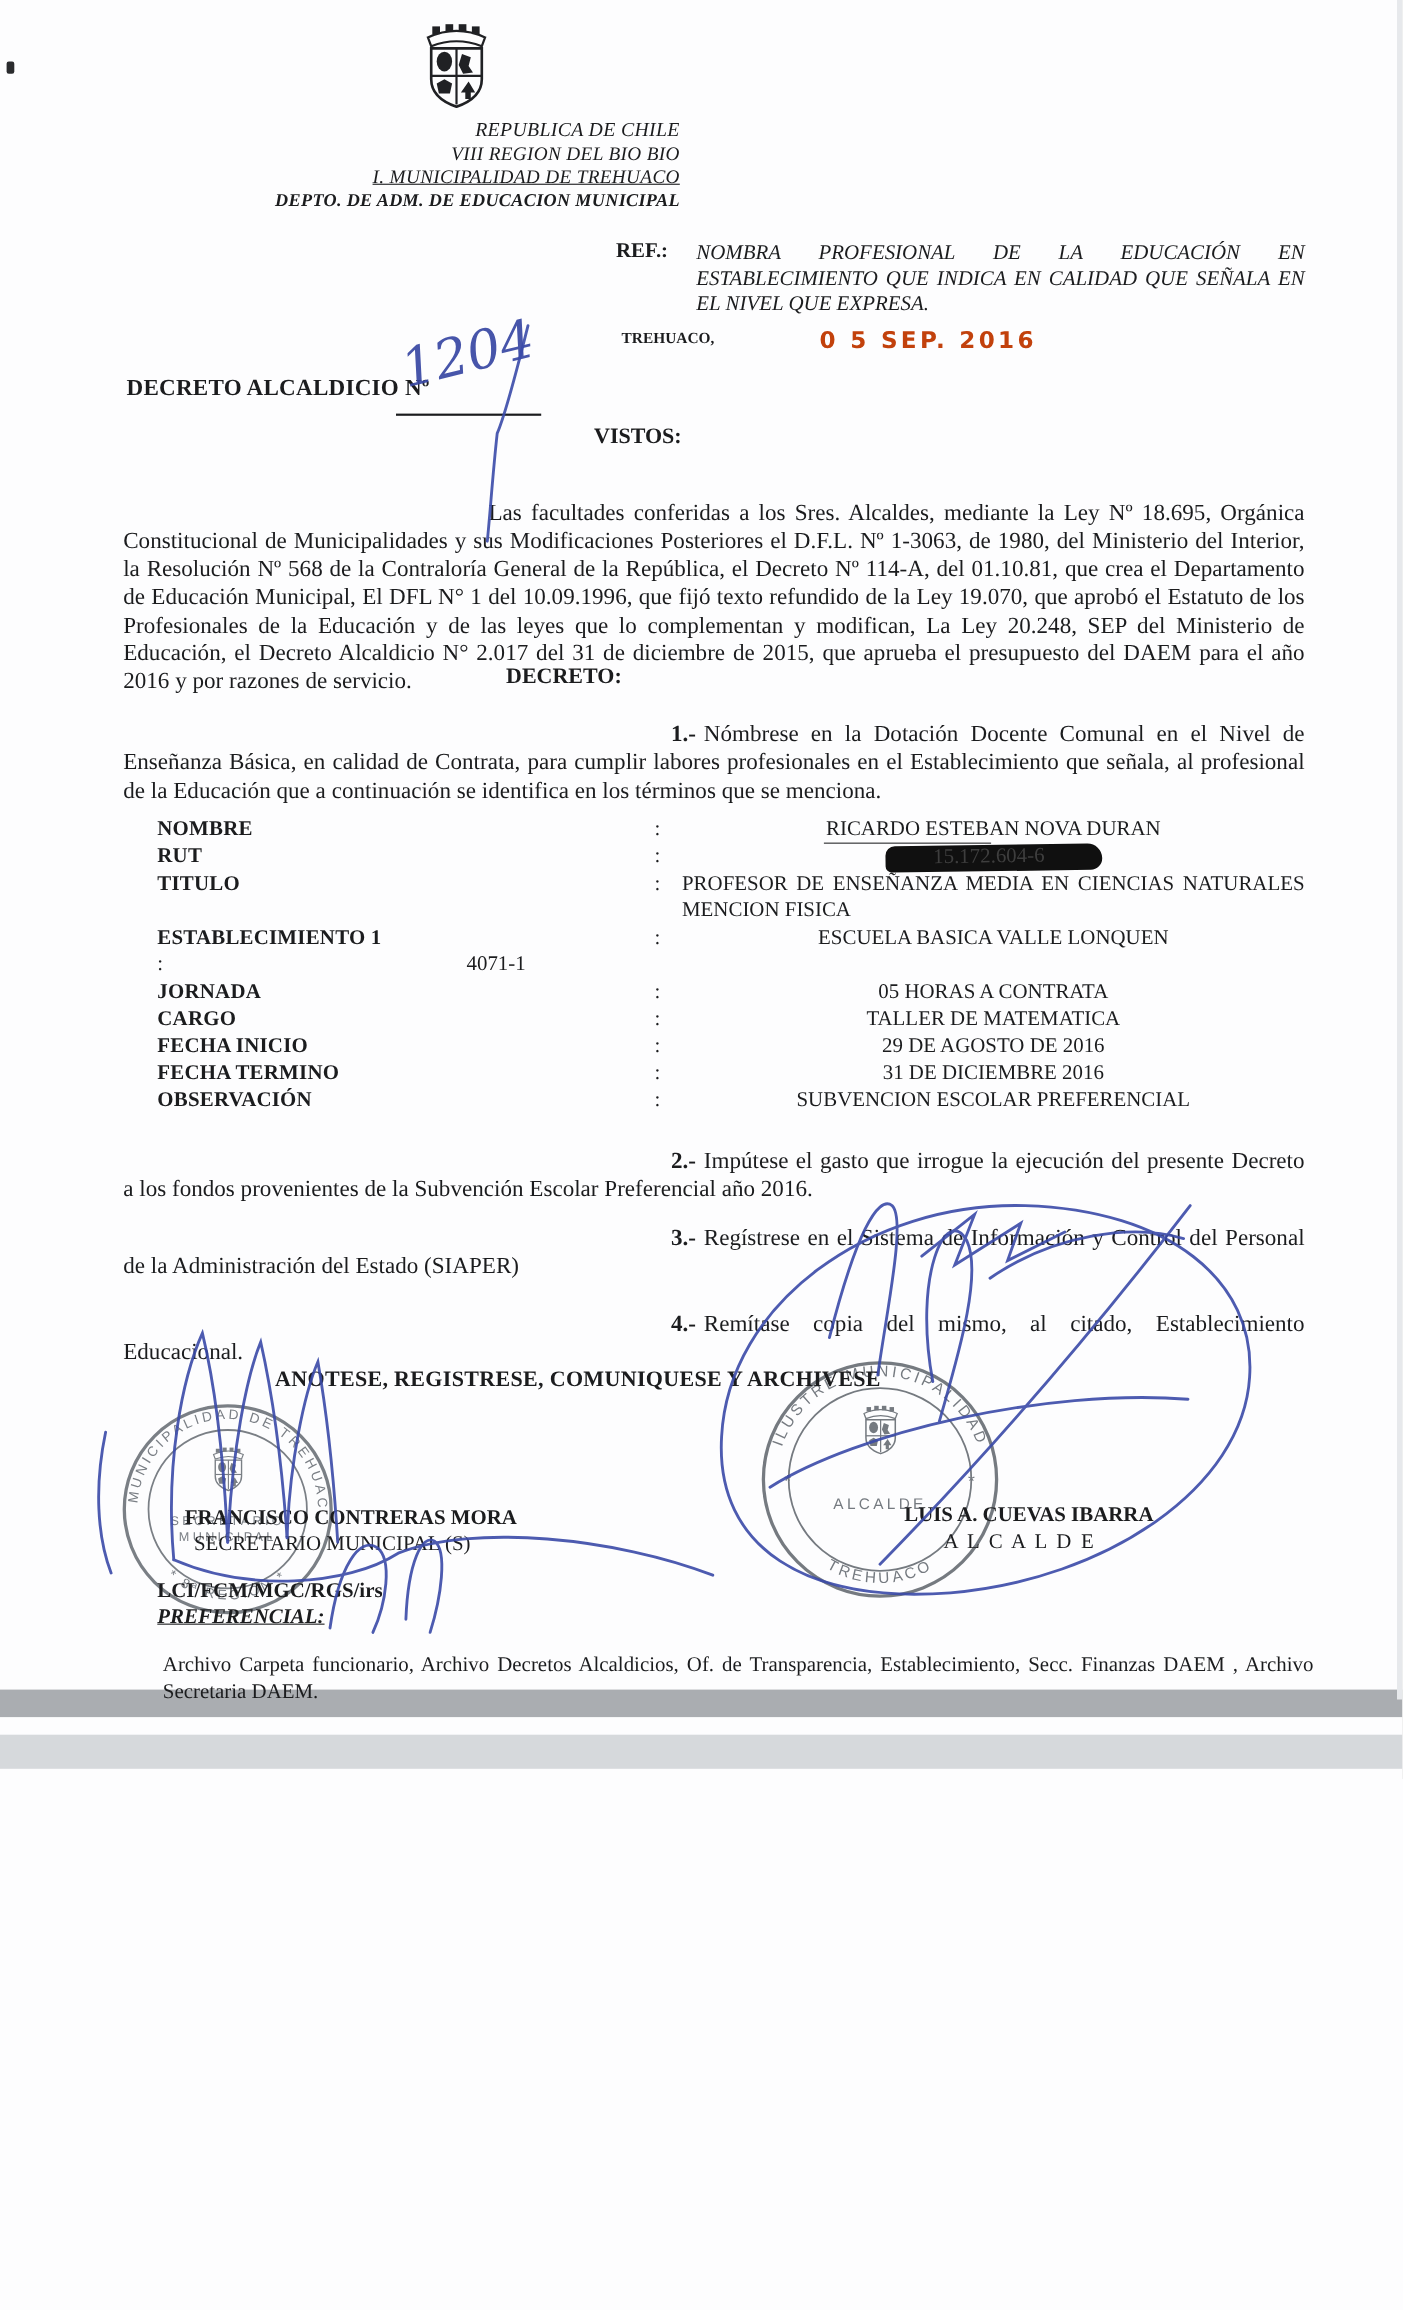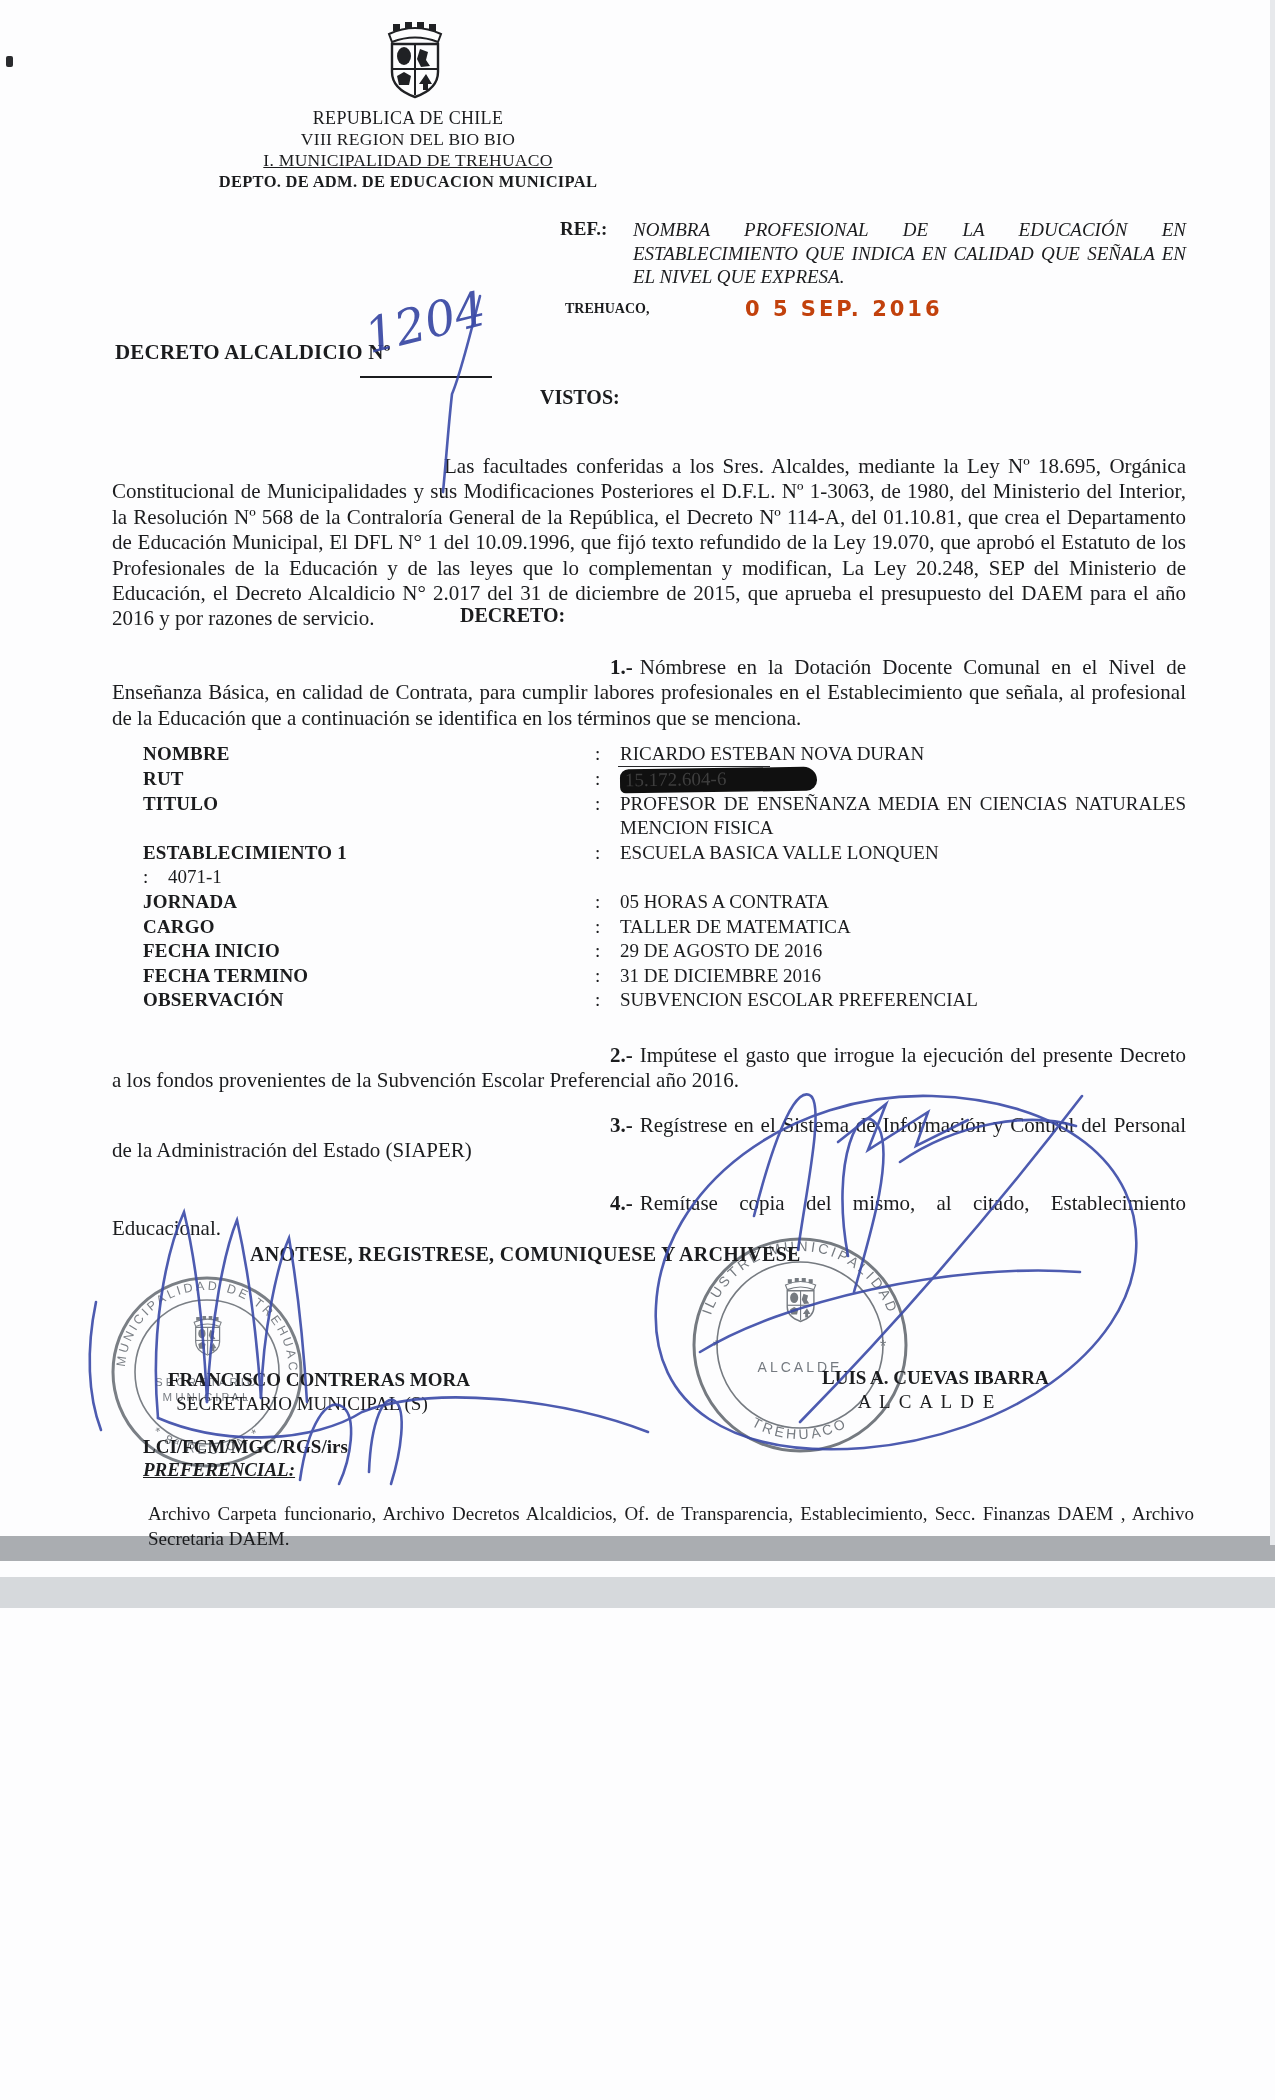--- a/index.html
+++ b/index.html
@@ -1,19 +1,19 @@
 <!DOCTYPE html>
 <html><head>
 <meta charset="utf-8">
 <style>
   html,body{margin:0;padding:0;background:#e8e8e8;}
   .page{position:relative;width:1275px;height:2100px;background:#fdfdfe;overflow:hidden;
         font-family:"Liberation Serif","DejaVu Serif",serif;color:#1b1c1e;}
   .abs{position:absolute;}
-  .ctr{text-align:center;}
+  .ctr{text-align:right;font-style:italic;}
   .just{text-align:justify;}
   
   .hdr{width:420px;left:198px;top:108px;font-size:17.5px;line-height:21px;letter-spacing:.3px;}
   .hdr .l1{font-size:18px;}
   .hdr .l3{text-decoration:underline;}
   .hdr .l4{font-weight:bold;font-size:16.5px;}
   
   .ref-label{left:560px;top:218px;font-size:19px;font-weight:bold;}
   .ref-text{left:633px;top:218px;width:553px;font-size:19px;font-style:italic;line-height:23.5px;text-align:justify;}
   .place{left:565px;top:301px;font-size:14px;font-weight:bold;}
@@ -32,21 +32,21 @@
   .clause b{padding-right:7px;}
   .c1{top:634px;text-indent:498px;}
   .c2{top:1022px;text-indent:498px;}
   .c3{top:1092px;text-indent:498px;}
   .c4{top:1170px;text-indent:498px;}
   
   .fields{left:143px;top:742px;width:1046px;font-size:19px;line-height:24.6px;}
   .frow{display:flex;align-items:flex-start;}
   .flabel{width:452px;font-weight:bold;flex:none;letter-spacing:.2px;}
   .fcolon{width:25px;flex:none;}
-  .fvalue{width:566px;flex:none;}
+  .fvalue{width:566px;flex:none;text-align:center;}
   .fvalue.just{text-align:justify;}
   .name-underline{position:relative;display:inline-block;}
   .name-underline::after{content:"";position:absolute;left:-2px;bottom:0;width:152px;border-bottom:1.6px solid #26272a;}
   .redacted{display:inline-block;background:#101010;color:#3e3e3e;min-width:178px;
             padding:0 14px 2px 5px;border-radius:9px 14px 11px 6px;transform:rotate(-.8deg);line-height:22px;}
   
   .anotese{left:250px;top:1243px;font-size:20px;font-weight:bold;letter-spacing:.3px;}
   .sig-name{font-size:19px;font-weight:bold;white-space:nowrap;}
   .sig-title{font-size:19px;white-space:nowrap;}
   .lsig-name{left:168px;top:1369px;width:268px;text-align:center;}

